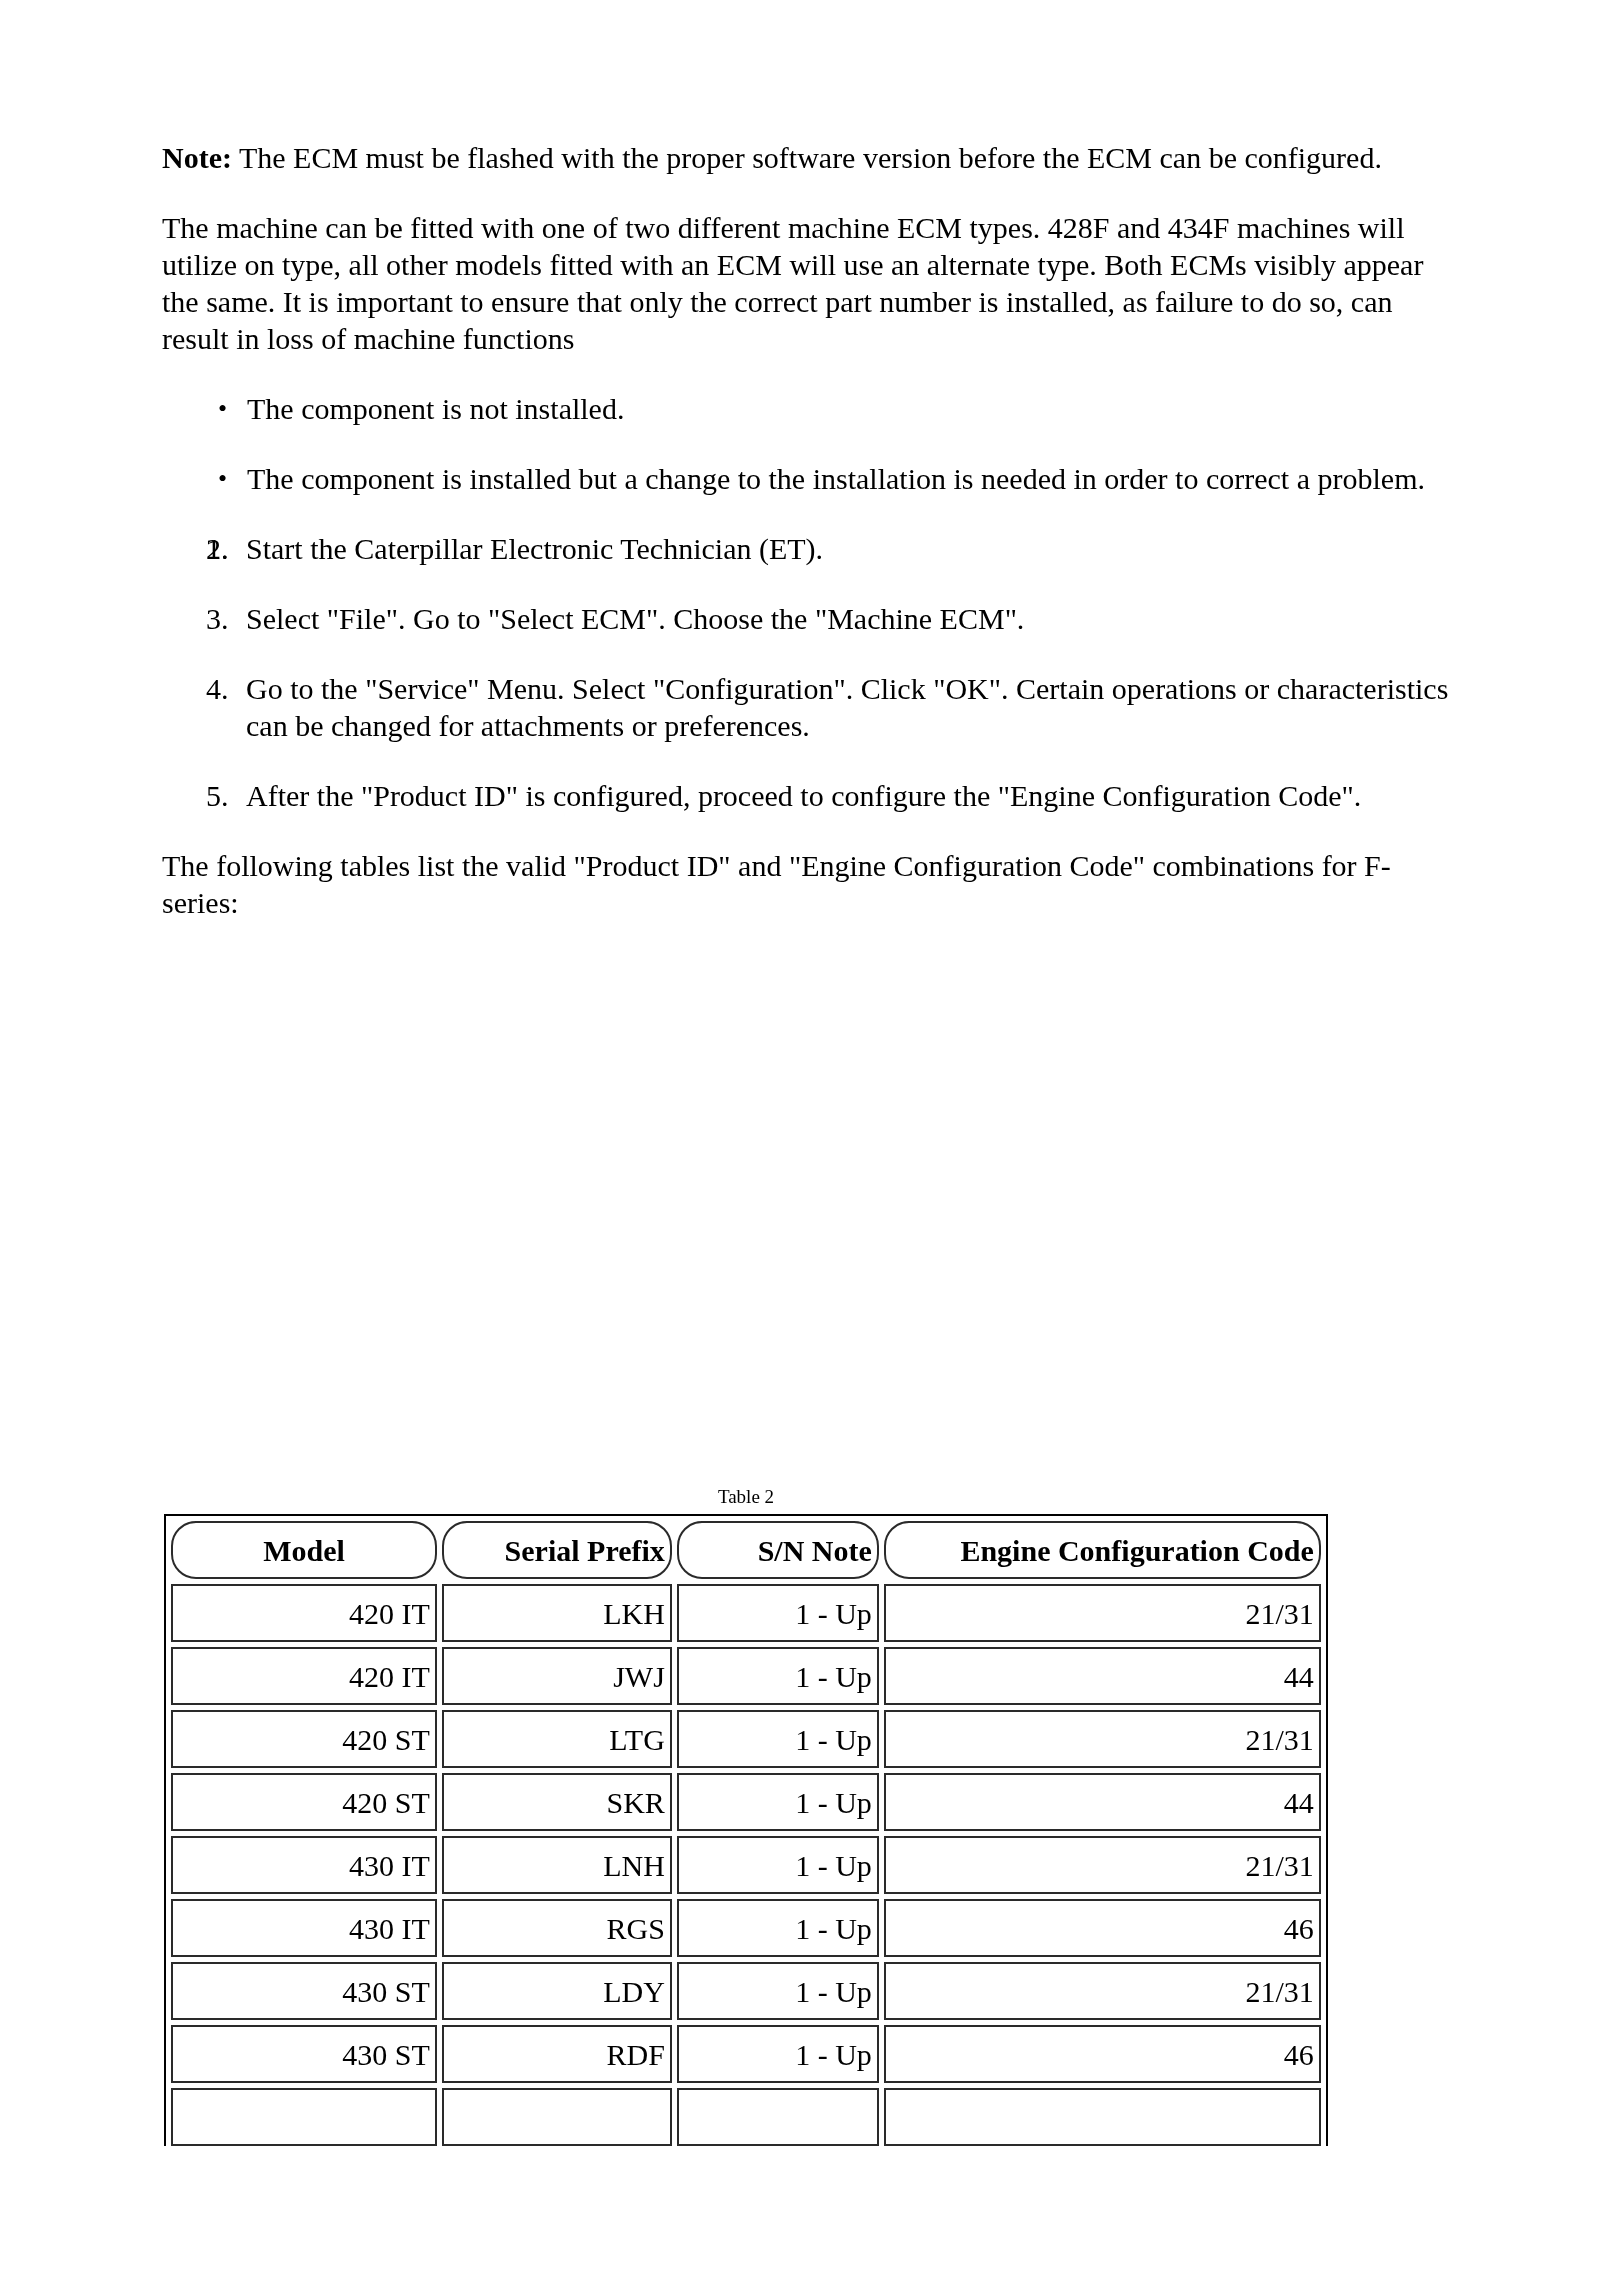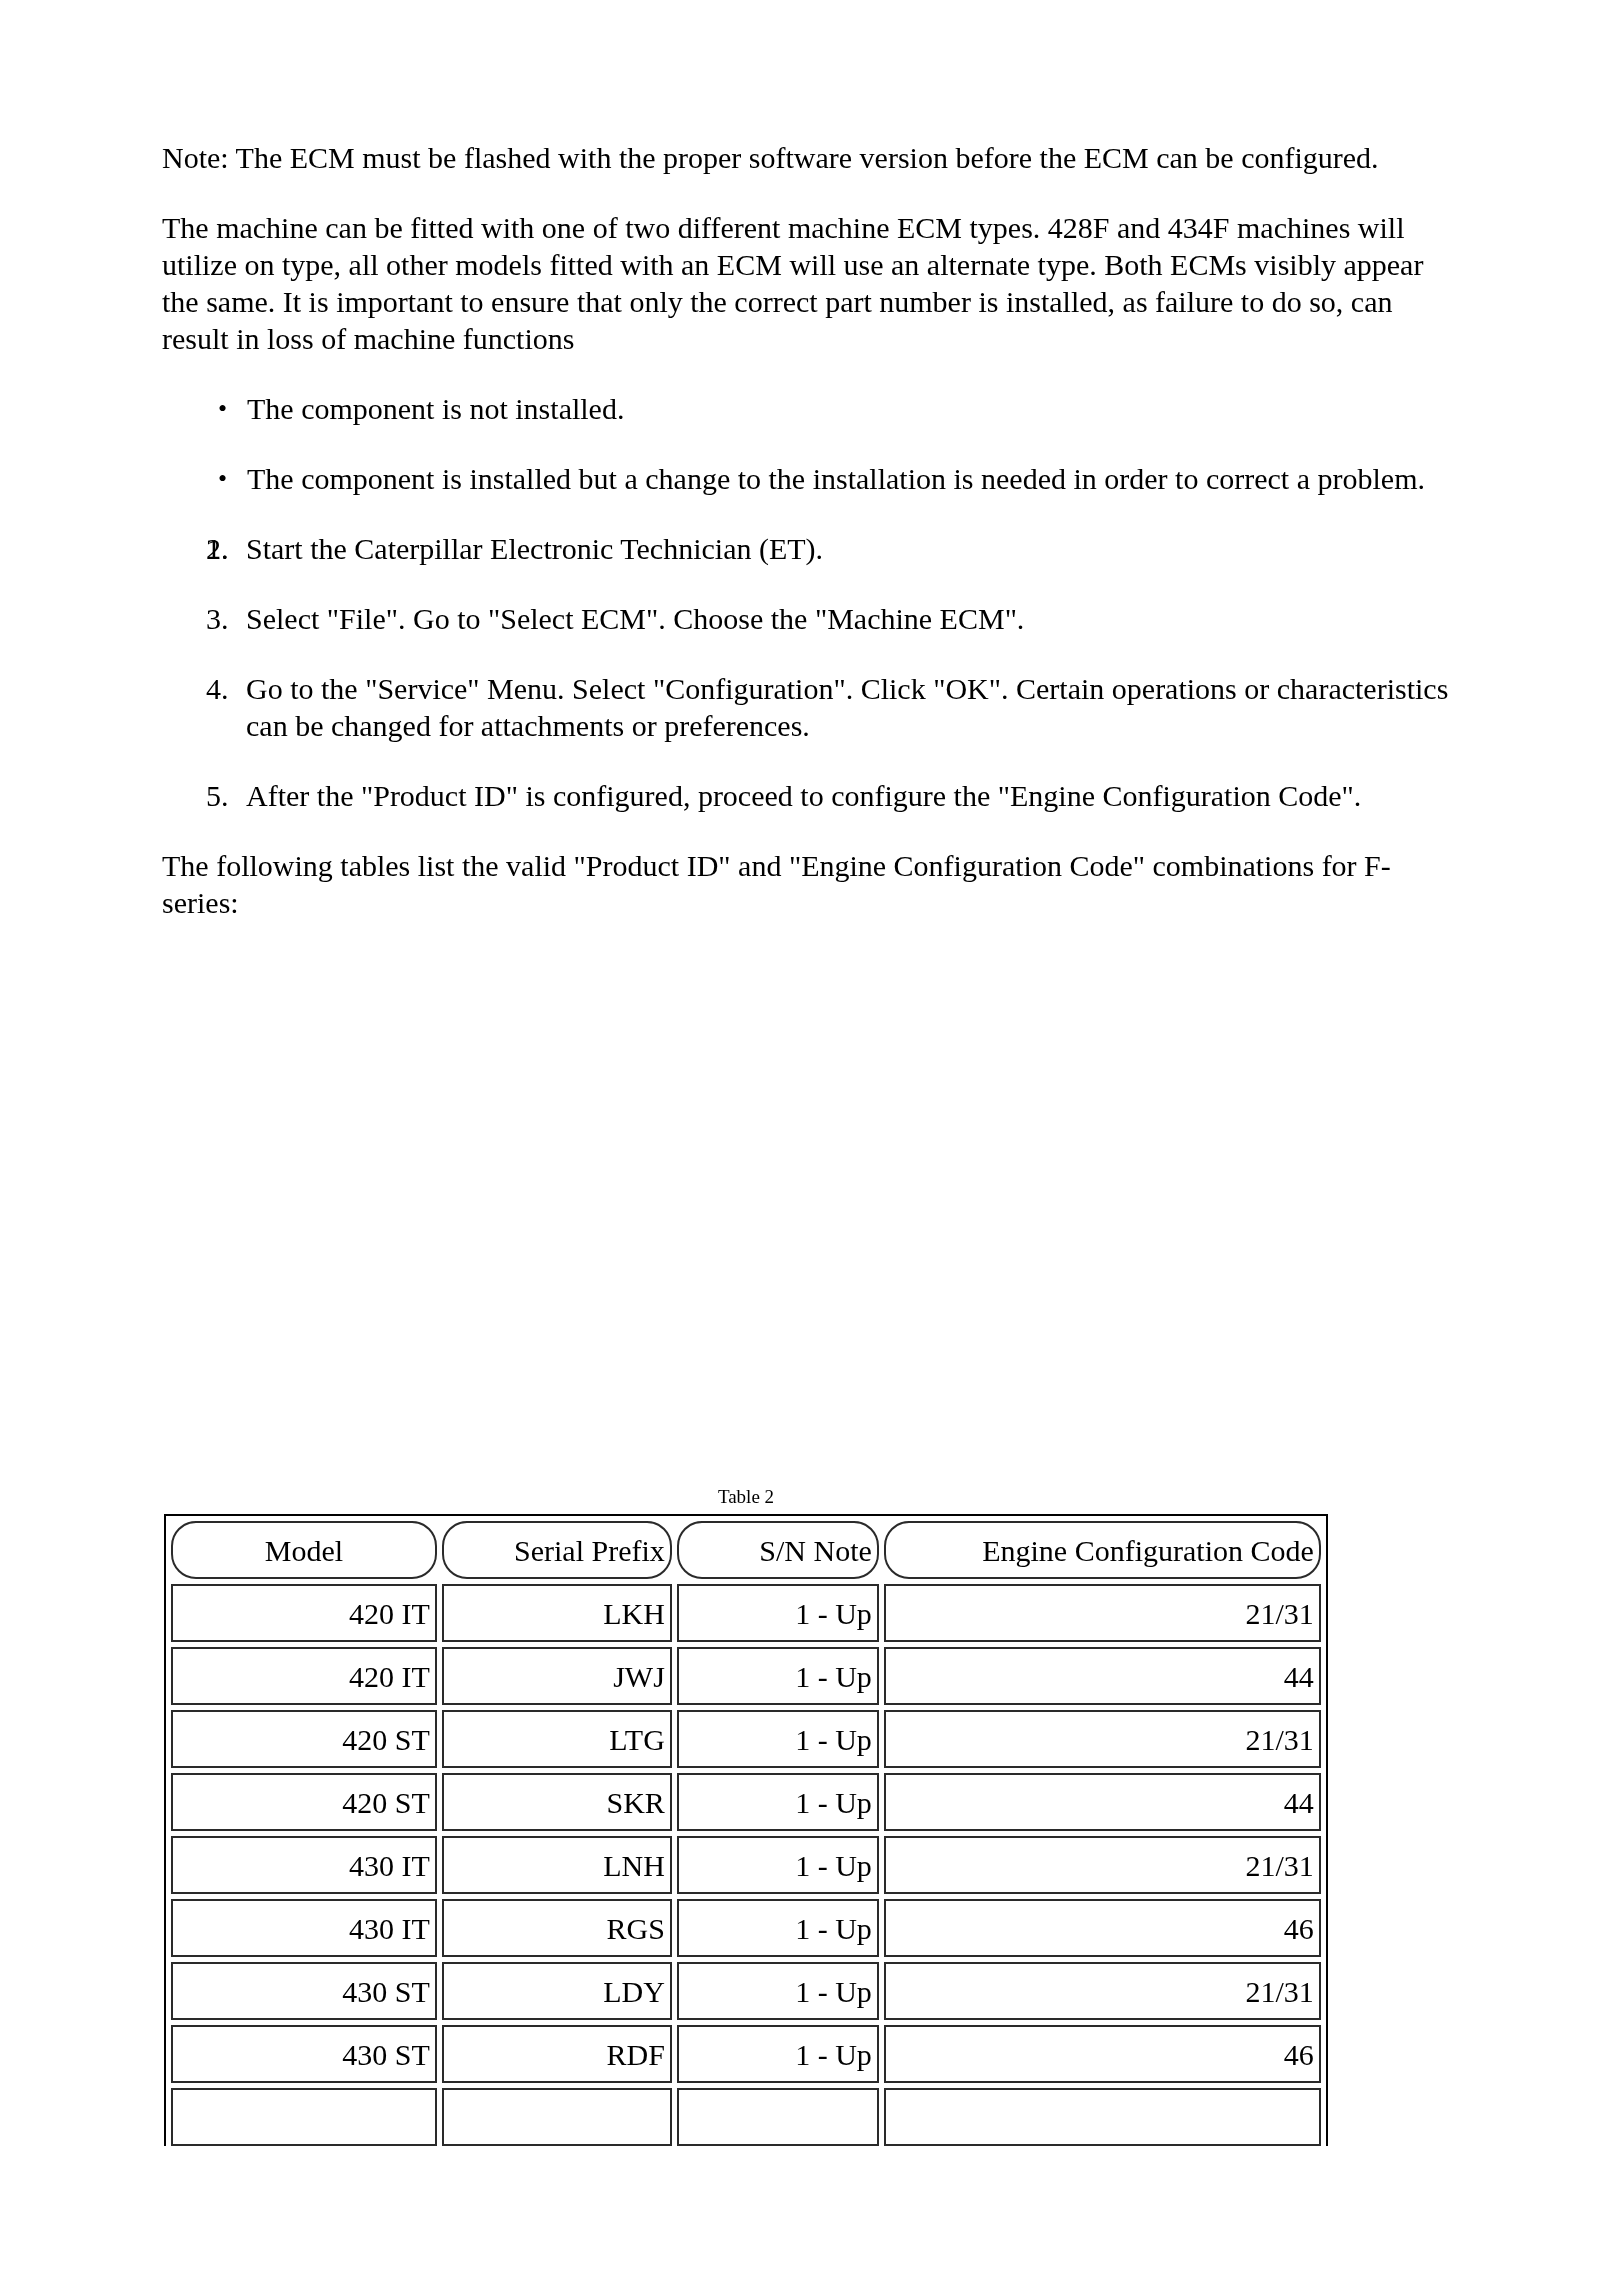--- a/index.html
+++ b/index.html
@@ -20,21 +20,21 @@
     left: 162px;
     top: 139px;
     width: 1302px;
   }
   p {
     margin: 0;
     font-size: 30px;
     line-height: 37px;
   }
   .para { margin-bottom: 33px; }
-  b.note-label { font-weight: normal; }
+  b.note-label { font-weight: bold; }
 
   ul.bullets {
     list-style: none;
     margin: 0 0 33px 0;
     padding: 0;
   }
   ul.bullets li {
     position: relative;
     padding-left: 85px;
     font-size: 30px;
@@ -99,21 +99,21 @@
   table.config th, table.config td {
     border: 2.6px solid #2a2a2a;
     font-size: 30px;
     line-height: 37px;
     padding: 0 5.2px;
     height: 54px;
     vertical-align: middle;
     text-align: right;
   }
   table.config th {
-    font-weight: normal;
+    font-weight: bold;
     border-radius: 25px;
   }
   table.config th.center { text-align: center; }
   col.c1 { width: 266px; }
   col.c2 { width: 230px; }
   col.c3 { width: 202px; }
   col.c4 { width: auto; }
 </style>
 </head>
 <body>

